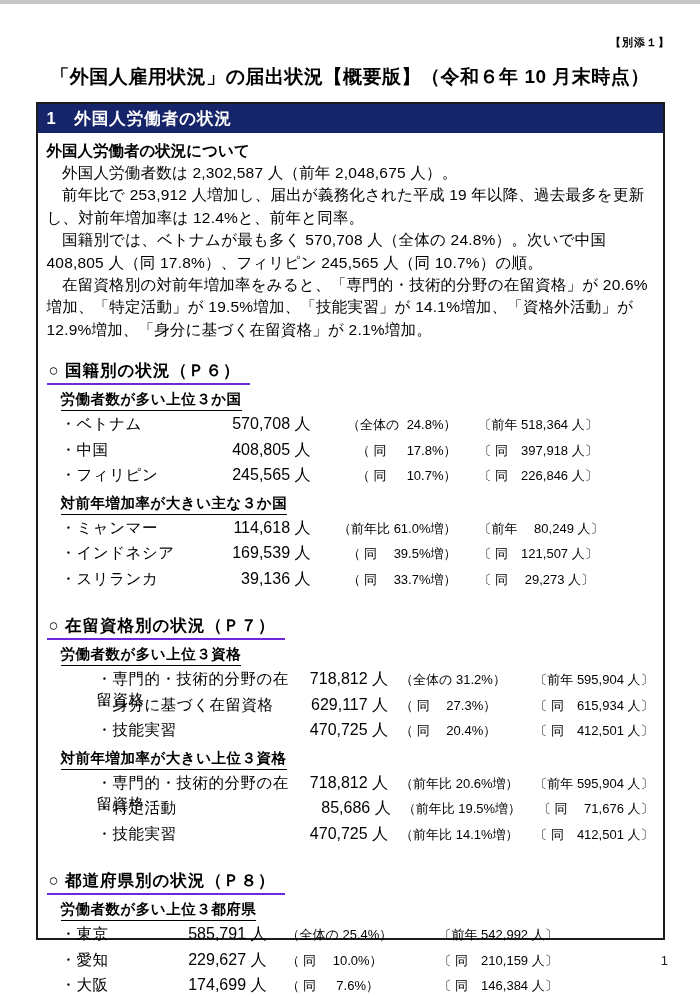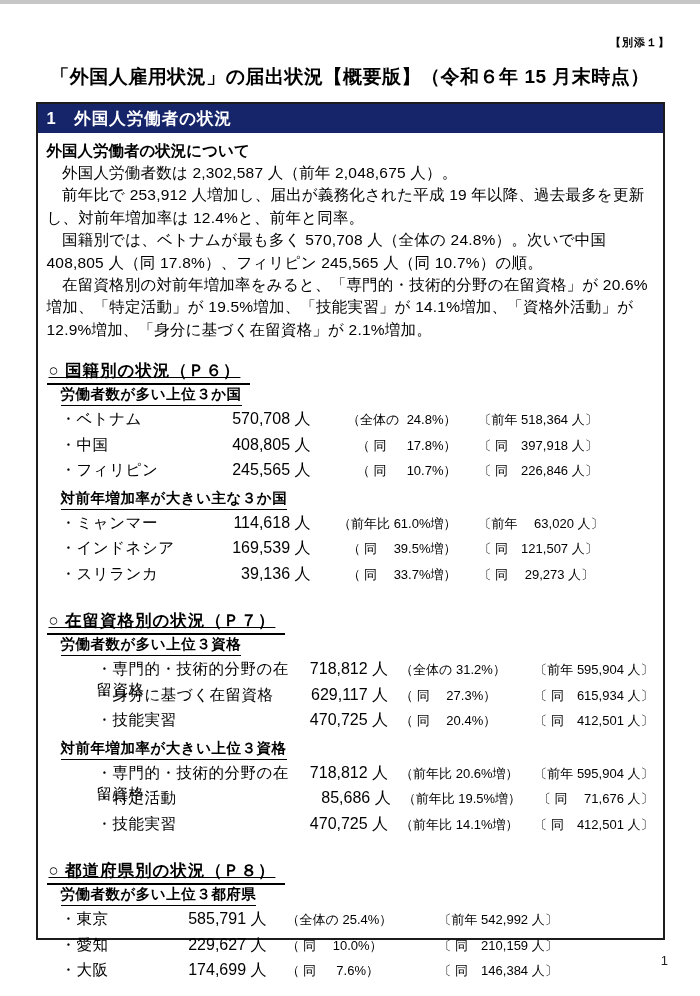--- a/index.html
+++ b/index.html
@@ -56,24 +56,24 @@
     line-height: 22.4px;
     text-indent: 1em;
     letter-spacing: 0.2px;
   }
   .summary { margin-bottom: 19px; }
   .sec { margin-bottom: 21px; }
   .sec-heading {
     display: inline-block;
     font-size: 16.5px;
     font-weight: bold;
-    border-bottom: 2px solid #000000;
+    border-bottom: 2px solid #6d28d9;
     padding: 0 10px 1px 2px;
+    margin-bottom: 5px;
     letter-spacing: 1px;
-    text-decoration: underline;
   }
   .group { margin-left: 14px; margin-bottom: 3px; }
   .group-heading {
     display: inline-block;
     font-size: 14.5px;
     font-weight: bold;
     border-bottom: 1.5px solid #000;
     padding-bottom: 1px;
     margin-bottom: 3px;
     letter-spacing: 0.5px;
@@ -108,21 +108,21 @@
     color: #222;
   }
 </style>
 </head>
 <body>
 
 <div class="scan-edge-top"></div>
 
 <div class="attachment-label">【別添１】</div>
 
-<div class="doc-title">「外国人雇用状況」の届出状況【概要版】（令和６年 15 月末時点）</div>
+<div class="doc-title">「外国人雇用状況」の届出状況【概要版】（令和６年 10 月末時点）</div>
 
 <div class="doc-frame">
   <div class="section-bar">
     <span>1　外国人労働者の状況</span>
   </div>
 
   <div class="content">
 
     <div class="summary">
       <div class="summary-heading">外国人労働者の状況について</div>
@@ -154,21 +154,21 @@
           <span class="cell-share">（ 同　  10.7%）</span>
           <span class="cell-prev">〔 同　226,846 人〕</span>
         </div>
       </div>
       <div class="group">
         <div class="group-heading">対前年増加率が大きい主な３か国</div>
         <div class="row">
           <span class="cell-label">・ミャンマー</span>
           <span class="cell-num">114,618 人</span>
           <span class="cell-share">（前年比 61.0%増）</span>
-          <span class="cell-prev">〔前年　 63,020 人〕</span>
+          <span class="cell-prev">〔前年　 80,249 人〕</span>
         </div>
         <div class="row">
           <span class="cell-label">・インドネシア</span>
           <span class="cell-num">169,539 人</span>
           <span class="cell-share">（ 同　 39.5%増）</span>
           <span class="cell-prev">〔 同　121,507 人〕</span>
         </div>
         <div class="row">
           <span class="cell-label">・スリランカ</span>
           <span class="cell-num">39,136 人</span>

